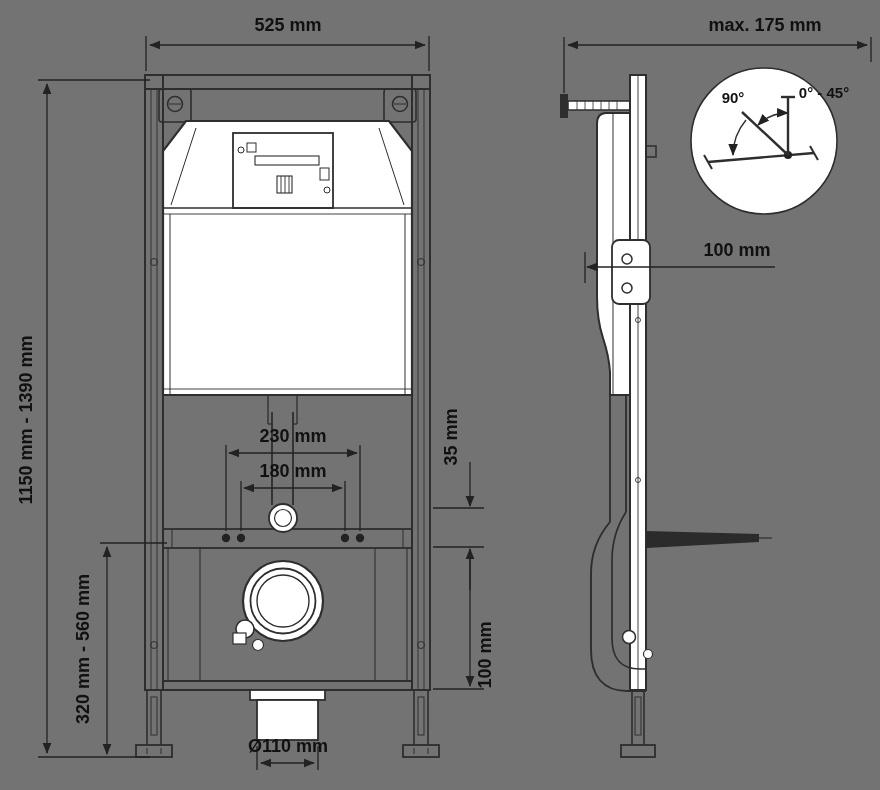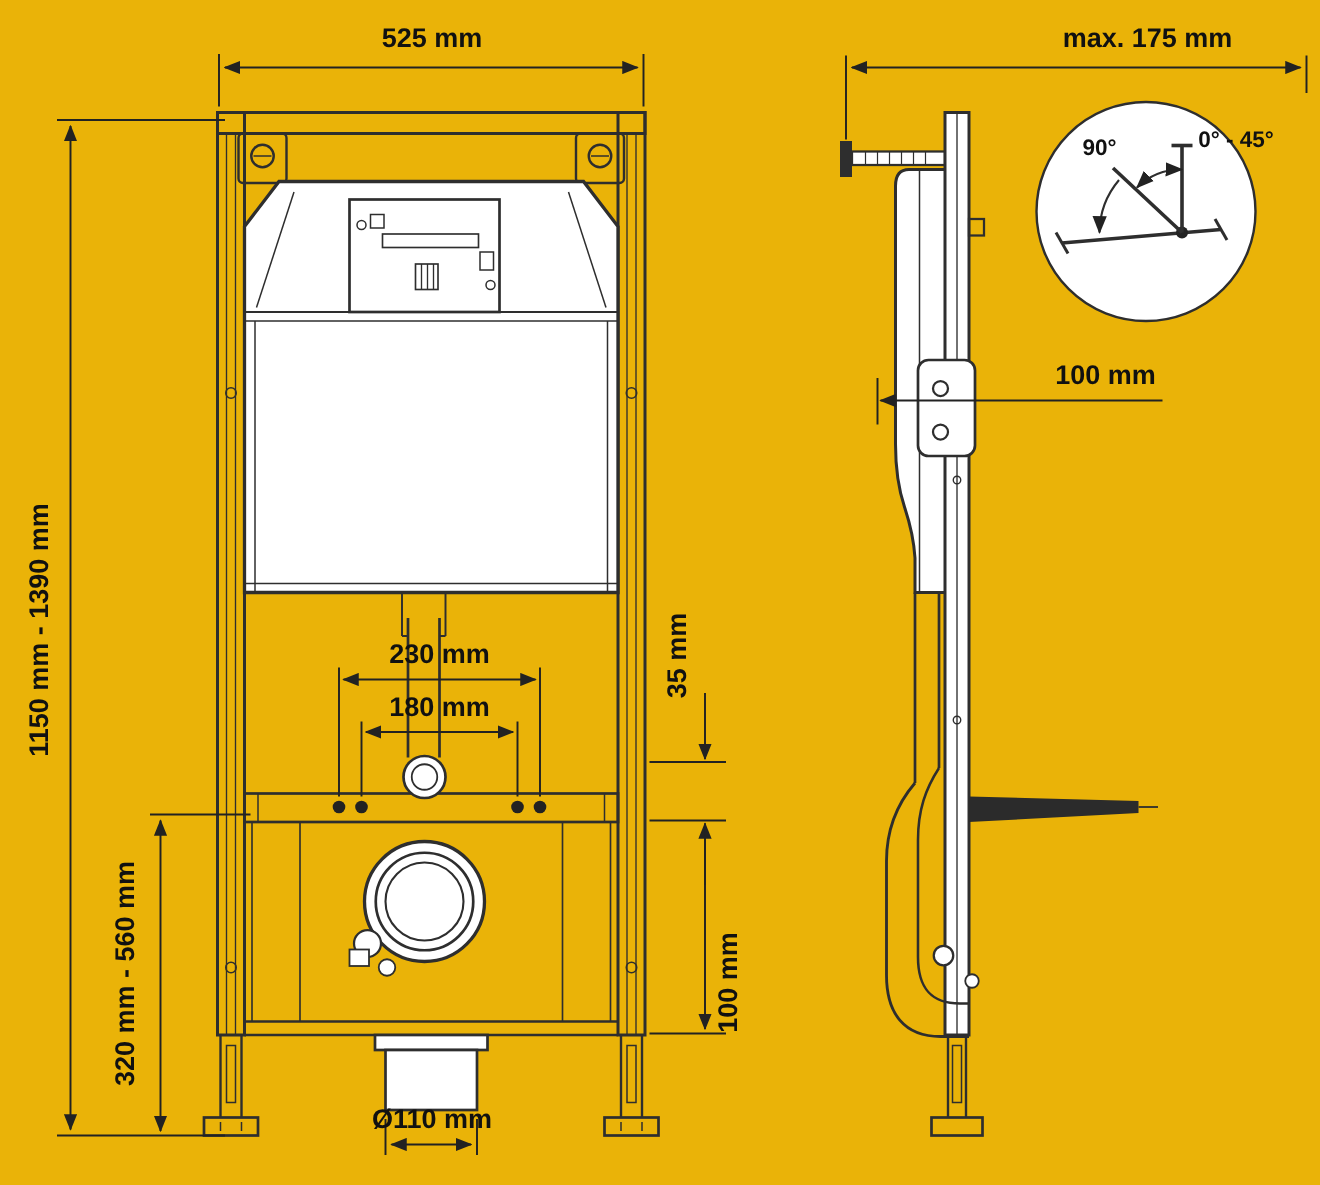--- a/index.html
+++ b/index.html
@@ -1,16 +1,16 @@
 <!DOCTYPE html>
 <html><head>
 <meta charset="utf-8">
 <style>
   html,body{margin:0;padding:0;background:#ffffff;}
-  .stage{position:relative;width:880px;height:790px;background:#eab308;overflow:hidden;
+  .stage{position:relative;width:880px;height:790px;background:#737373;overflow:hidden;
          font-family:"Liberation Sans",sans-serif;}
   svg{display:block;}
   .dim-text{font-family:"Liberation Sans",sans-serif;font-weight:700;font-size:18px;fill:#111;}
   .dim-text-sm{font-family:"Liberation Sans",sans-serif;font-weight:700;font-size:15px;fill:#111;}
   .draw{stroke:#2e2e2e;fill:none;}
   .dimline{stroke:#222;stroke-width:1.3;fill:none;}
 </style>
 </head>
 <body>
 

